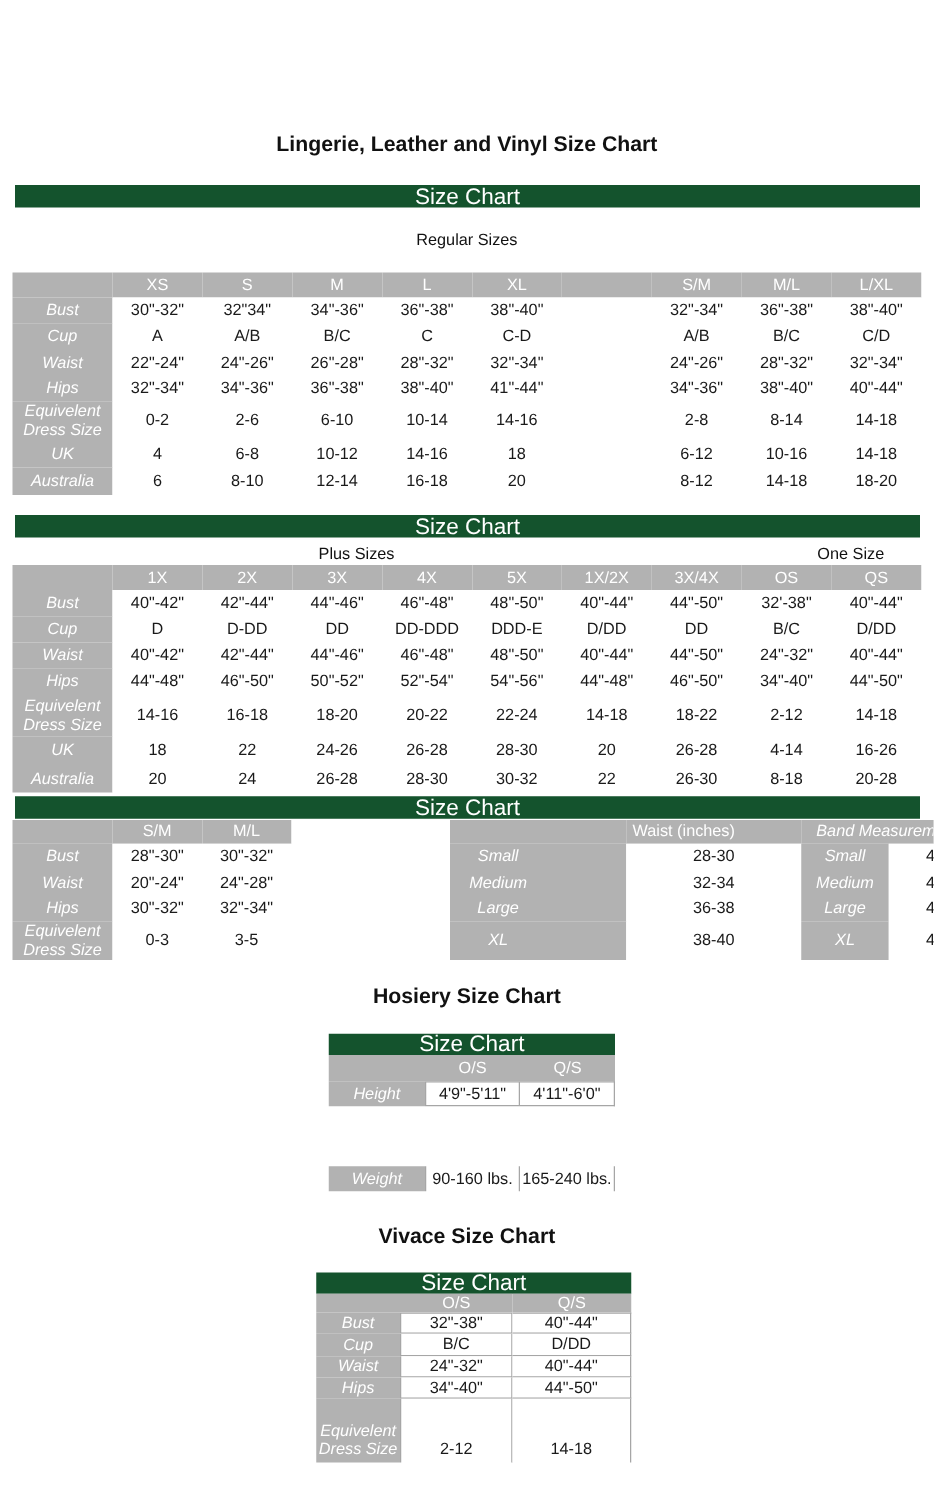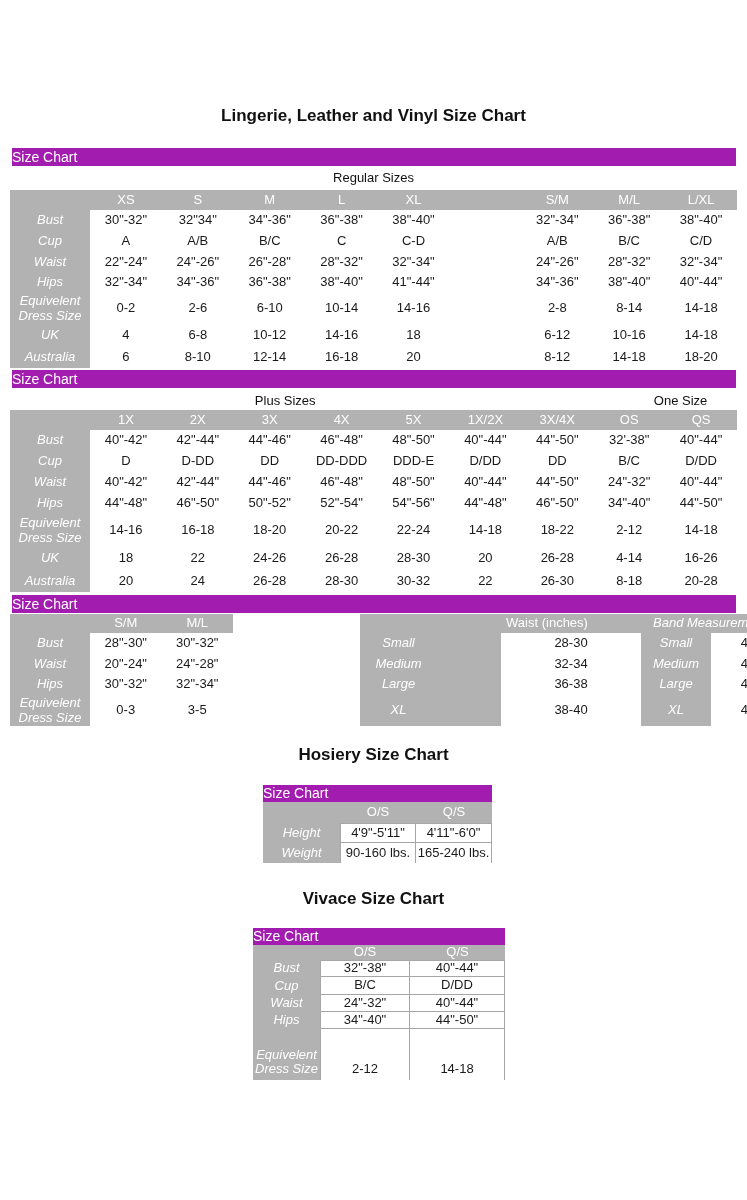--- a/index.html
+++ b/index.html
@@ -3,37 +3,37 @@
 <meta charset="utf-8">
 <style>
   html,body{margin:0;padding:0;background:#fff;}
   .page{
     position:relative;width:747px;height:1200px;background:#fff;overflow:hidden;
     font-family:"Liberation Sans","DejaVu Sans",sans-serif;color:#1a1a1a;
     box-sizing:border-box;padding-top:106px;
   }
   .title{margin:0;text-align:center;font-size:17px;font-weight:bold;color:#111;height:20px;line-height:20px;}
   .t2{height:20px;line-height:20px;}
-  .bar{background:#a21caf;color:#fff;font-size:14px;}
+  .bar{background:#14532d;color:#fff;font-size:18px;text-align:center;}
   .bar-main{margin:0 0 0 12px;width:724px;height:18px;line-height:18px;}
   .bar-in{height:17px;line-height:17px;}
   .section-label{height:20px;line-height:20px;font-size:13px;text-align:center;color:#111;}
   
   .table{box-sizing:border-box;}
   .row{display:grid;}
   .cell{display:flex;align-items:center;justify-content:center;font-size:13px;overflow:hidden;box-sizing:border-box;}
   .cell span{text-align:center;line-height:1.12;}
   .row.head .cell{background:#b2b2b2;color:#fff;}
   .cell.label{background:#b2b2b2;color:#fff;font-style:italic;}
   .cell.value{background:#fff;color:#1a1a1a;}
   .cell.gap{background:#fff;}
   
   .t-main{margin-left:10px;width:727px;}
   .t-main .row{grid-template-columns:80px repeat(9,1fr);}
-  .mt2{margin-top:2px;} .mt3{margin-top:3px;} .mt1{margin-top:1px;}
+  .mt2{margin-top:16px;} .mt3{margin-top:3px;} .mt1{margin-top:1px;}
   .mt19{margin-top:19px;} .mt20{margin-top:20px;} .mt22{margin-top:22px;}
   
   .sect-row{margin-left:10px;width:727px;display:grid;grid-template-columns:80px repeat(9,1fr);height:18px;align-items:center;font-size:13px;color:#111;gap:31px;}
   .sect-row div{text-align:center;}
   .span5{grid-column:span 5;} .span2{grid-column:span 2;}
   .duo-labels{display:flex;height:18px;align-items:center;font-size:13px;color:#111;}
   .duo-labels .jl{margin-left:10px;width:223px;text-align:center;}
   .duo-labels .ml{margin-left:79px;width:425px;text-align:center;}
   .duo{display:flex;align-items:flex-start;}
   .t-junior{margin-left:10px;width:223px;}
@@ -750,21 +750,21 @@
         <div class="cell label">
           <span>Height</span>
         </div>
         <div class="cell value vfirst">
           <span>4'9"-5'11"</span>
         </div>
         <div class="cell value">
           <span>4'11"-6'0"</span>
         </div>
       </div>
-      <div class="row body rlast" style="height: 20px;">
+      <div class="row body rlast" style="height: 20px; margin-top: 48px;">
         <div class="cell label">
           <span>Weight</span>
         </div>
         <div class="cell value vfirst">
           <span>90-160 lbs.</span>
         </div>
         <div class="cell value">
           <span>165-240 lbs.</span>
         </div>
       </div>

